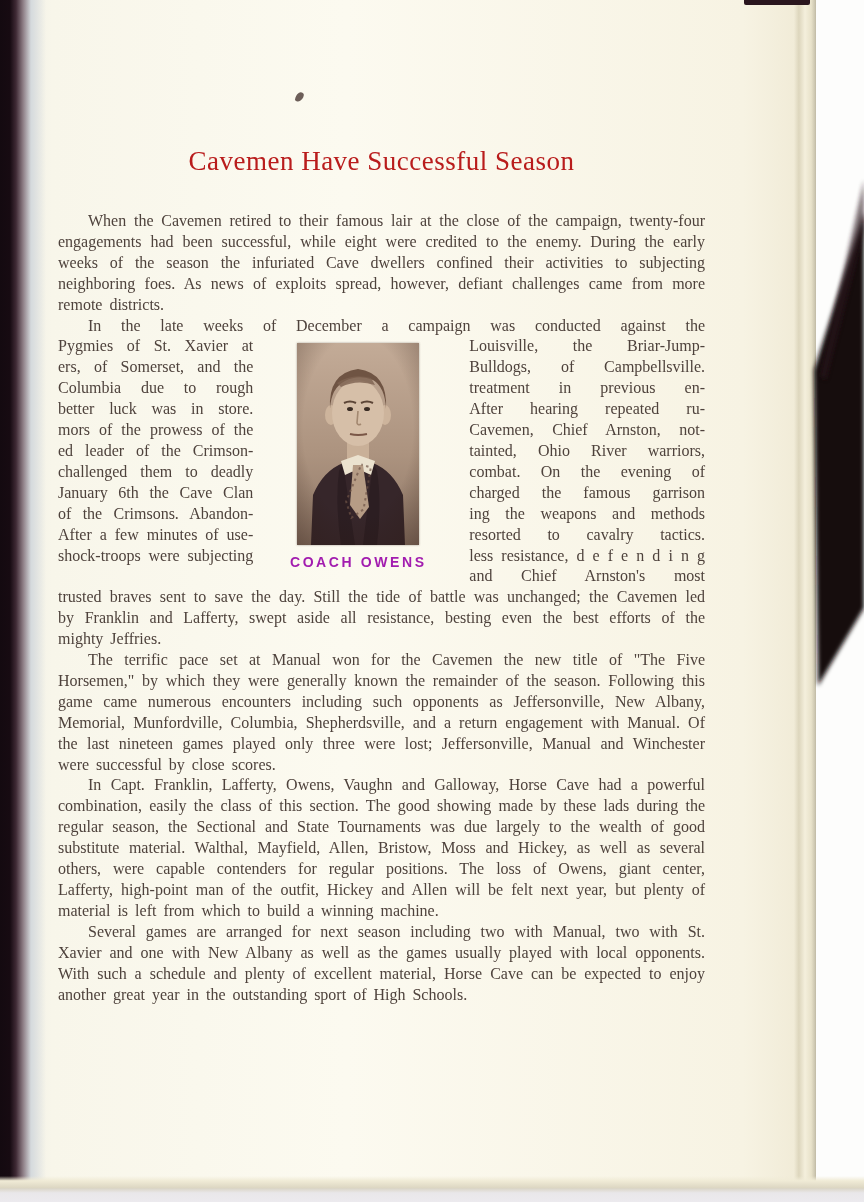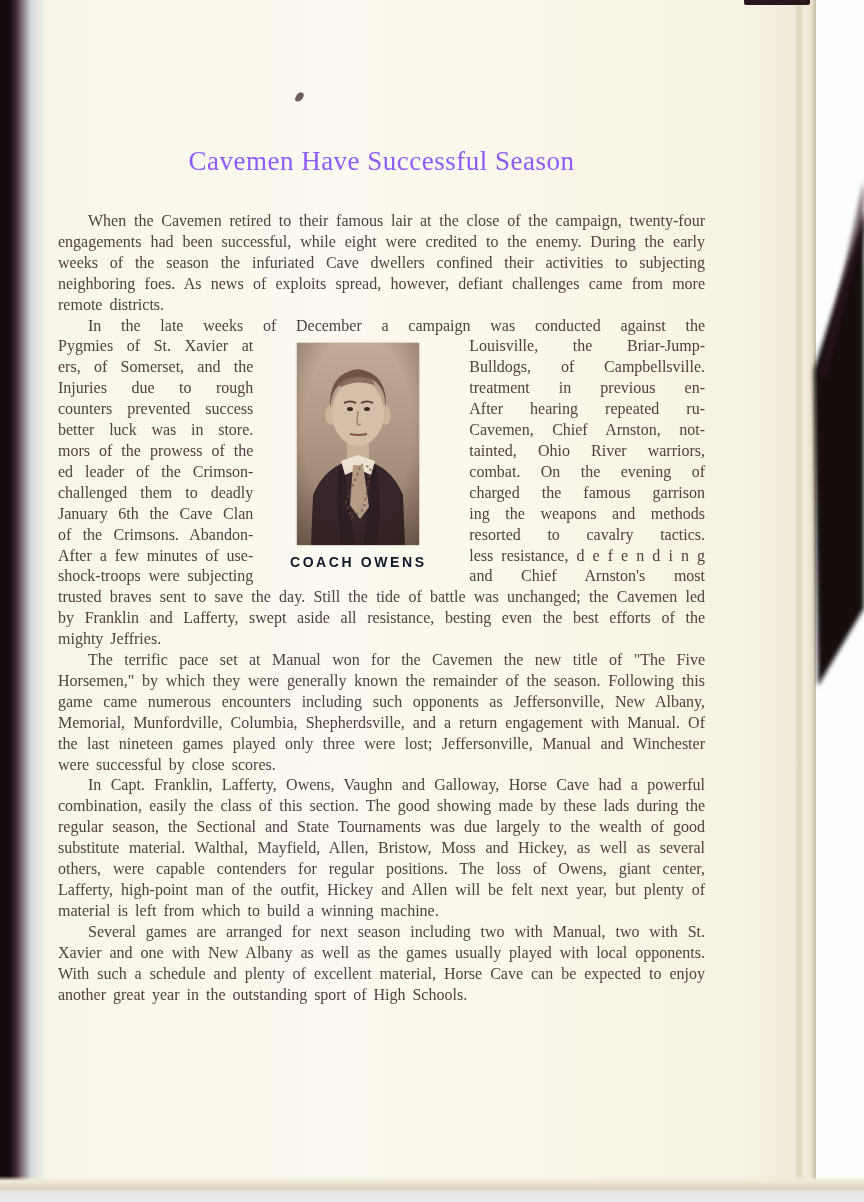--- a/index.html
+++ b/index.html
@@ -44,42 +44,42 @@
     background:#54433e;border-radius:60% 40% 70% 30%;transform:rotate(24deg);opacity:.85;
   }
 
   
   .content{
     position:absolute;left:58px;top:144px;width:647px;
     color:#4e423c;font-size:16px;line-height:20.9px;
   }
   .page-title{
     font-size:27px;line-height:34px;font-weight:400;letter-spacing:.5px;
-    text-align:center;color:#8b5cf6;margin:0 0 33px 0;
+    text-align:center;color:#b91c1c;margin:0 0 33px 0;
   }
   .para{
     margin:0;text-align:justify;text-indent:30px;word-spacing:3px;
   }
   .wrap-intro{
     margin:0;text-indent:30px;word-spacing:3px;text-align:justify;text-align-last:justify;
   }
   .columns{display:flex;align-items:flex-start;gap:35px;}
   .col-left{width:227px;}
   .col-right{width:274px;margin-left:15px;}
   .col-line{
     text-align:justify;text-align-last:justify;line-height:20.9px;white-space:nowrap;
   }
   .photo-wrap{
     width:122px;margin-left:9px;display:flex;flex-direction:column;align-items:center;
     padding-top:7px;
   }
   .photo-frame{width:122px;height:202px;box-shadow:0 0 2px rgba(60,40,30,.45);}
   .photo-caption{
     font-family:"Liberation Sans", sans-serif;font-weight:700;font-size:14px;
-    letter-spacing:2.6px;color:#0f172a;margin-top:7px;white-space:nowrap;
+    letter-spacing:2.6px;color:#a21caf;margin-top:7px;white-space:nowrap;
   }
   .after-photo{margin:17px 0 0 0;text-align:justify;word-spacing:3px;}
   .para+.para, .columns+.after-photo{margin-top:0;}
 </style>
 </head>
 <body>
 
 <div class="screenshot">
 
   <div class="paper"></div>
@@ -108,22 +108,21 @@
 
     <p class="para">When the Cavemen retired to their famous lair at the close of the campaign, twenty-four engagements had been successful, while eight were credited to the enemy. During the early weeks of the season the infuriated Cave dwellers confined their activities to subjecting neighboring foes. As news of exploits spread, however, defiant challenges came from more remote districts.</p>
 
     <p class="wrap-intro">In the late weeks of December a campaign was conducted against the</p>
 
     <div class="columns">
 
       <div class="col-left">
         <div class="col-line">Pygmies of St. Xavier at</div>
         <div class="col-line">ers, of Somerset, and the</div>
-        <div class="col-line">Injuries due to rough</div>
-        <div class="col-line">counters prevented success</div>
+        <div class="col-line">Columbia due to rough</div>
         <div class="col-line">better luck was in store.</div>
         <div class="col-line">mors of the prowess of the</div>
         <div class="col-line">ed leader of the Crimson-</div>
         <div class="col-line">challenged them to deadly</div>
         <div class="col-line">January 6th the Cave Clan</div>
         <div class="col-line">of the Crimsons. Abandon-</div>
         <div class="col-line">After a few minutes of use-</div>
         <div class="col-line">shock-troops were subjecting</div>
       </div>
 

